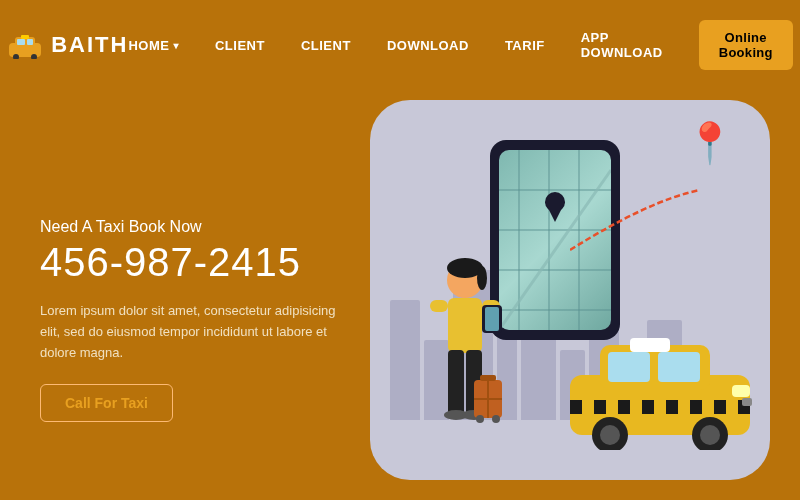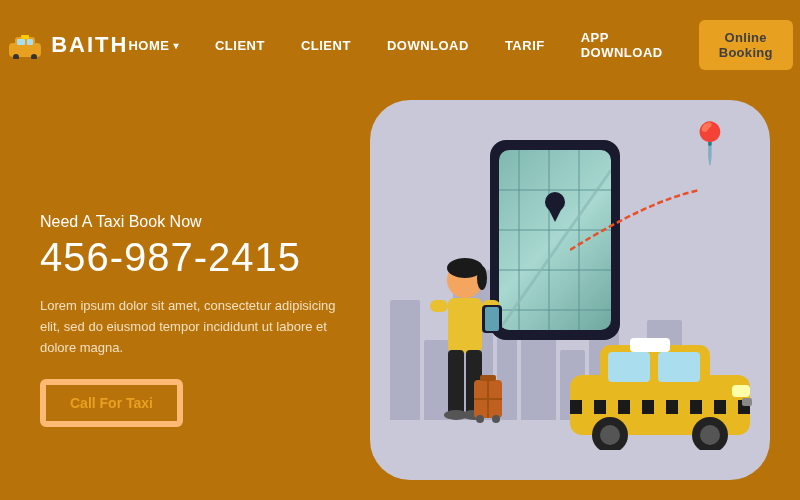--- a/index.html
+++ b/index.html
@@ -61,21 +61,21 @@
       gap: 4px;
     }
 
     .nav-item.active::after {
       content: '▾';
       font-size: 10px;
     }
 
     .btn-booking {
       background-color: #E8A020;
-      color: #404040;
+      color: #000000;
       border: none;
       padding: 10px 20px;
       border-radius: 6px;
       font-size: 13px;
       font-weight: 700;
       cursor: pointer;
       letter-spacing: 0.3px;
     }
 
     
@@ -111,21 +111,21 @@
       color: #f0e0c0;
       font-size: 13px;
       line-height: 1.6;
       margin-bottom: 20px;
       max-width: 300px;
     }
 
     .btn-call {
       background-color: transparent;
       color: #E8A020;
-      border: 6px solid #fdba74;
+      border: 1px solid #fdba74;
       padding: 10px 24px;
       border-radius: 6px;
       font-size: 14px;
       font-weight: 700;
       cursor: pointer;
     }
 
     
     .hero-illustration {
       position: absolute;

